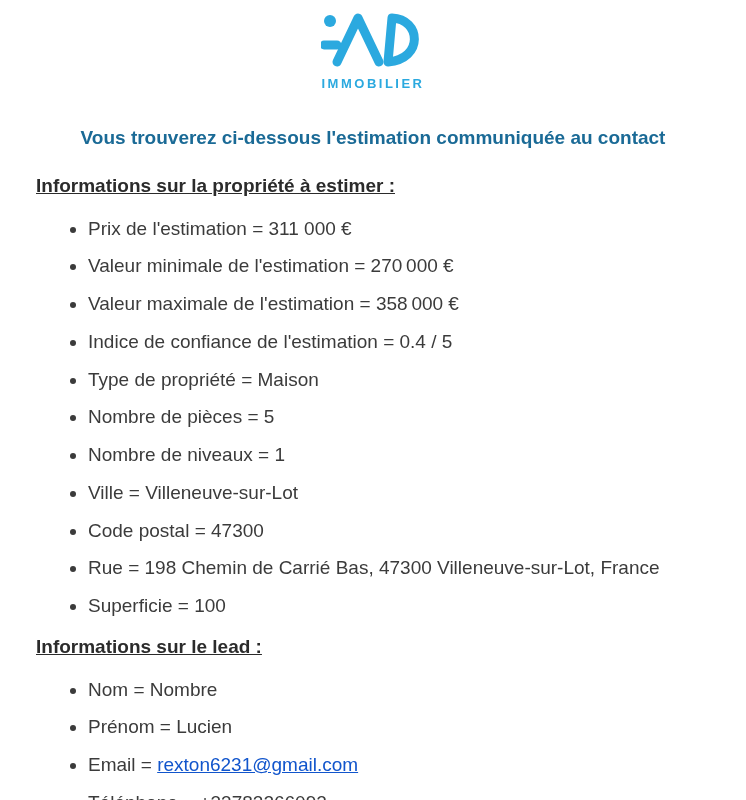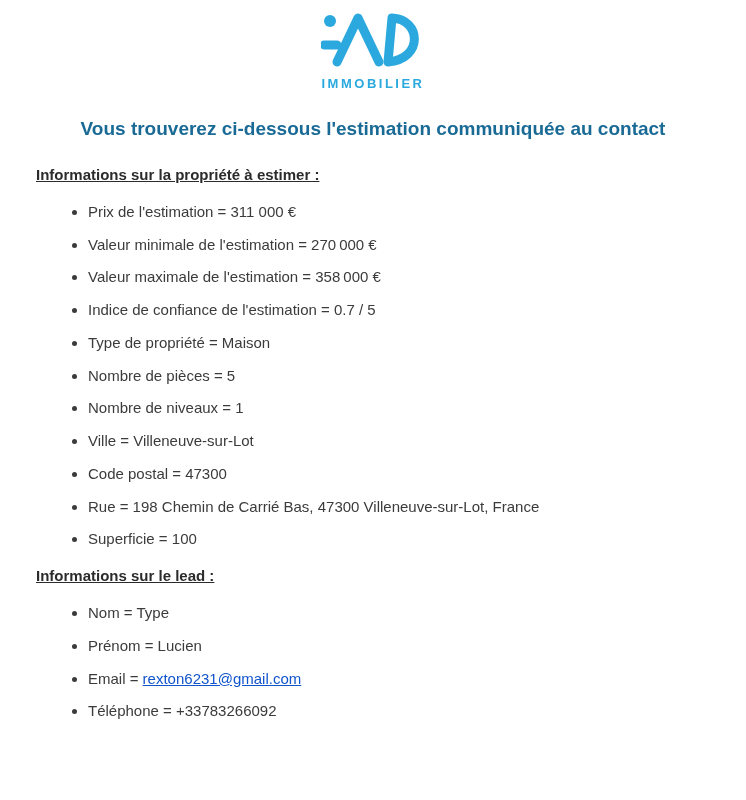--- a/index.html
+++ b/index.html
@@ -29,49 +29,49 @@
     font-size: 13px;
     letter-spacing: 2.5px;
     margin-top: 4px;
     text-align: center;
   }
   h1.title {
     text-align: center;
     color: var(--heading-blue, #1A6A96);
     font-size: 19px;
     font-weight: 700;
-    margin: 27px 20px 0;
+    margin: 36px 20px 0;
     line-height: 1.2;
   }
   .subtitle {
     text-align: center;
     color: var(--heading-blue, #1A6A96);
     font-size: 15px;
     line-height: 1.35;
     max-width: 620px;
     margin: 5px auto 0;
   }
   h2.section-heading {
-    font-size: 15px;
+    font-size: 19px;
     font-weight: 700;
     color: #2b2b2b;
     text-decoration: underline;
     margin: 25px 0 0 36px;
     line-height: 1.2;
   }
   h2.section-heading.lead {
     margin-top: 18px;
   }
   ul.kv-list {
     margin: 19px 0 0 0;
     padding-left: 88px;
     list-style: disc outside;
   }
   ul.kv-list li {
-    font-size: 15px;
+    font-size: 19px;
     color: #3b3b3b;
     margin: 0 9px 14px 0;
     line-height: 1.25;
   }
   ul.kv-list li a {
     color: var(--link-blue, #1155CC);
     text-decoration: underline;
   }
 </style>
 </head>
@@ -92,31 +92,31 @@
   </div>
 
   <h1 class="title">Vous trouverez ci-dessous l'estimation communiquée au contact</h1>
 
 
   <h2 class="section-heading">Informations sur la propriété à estimer :</h2>
   <ul class="kv-list">
       <li>Prix de l'estimation = 311 000 €</li>
       <li>Valeur minimale de l'estimation = 270 000 €</li>
       <li>Valeur maximale de l'estimation = 358 000 €</li>
-      <li>Indice de confiance de l'estimation = 0.7 / 5</li>
+      <li>Indice de confiance de l'estimation = 0.4 / 5</li>
       <li>Type de propriété = Maison</li>
       <li>Nombre de pièces = 5</li>
       <li>Nombre de niveaux = 1</li>
       <li>Ville = Villeneuve-sur-Lot</li>
       <li>Code postal = 47300</li>
       <li>Rue = 198 Chemin de Carrié Bas, 47300 Villeneuve-sur-Lot, France</li>
       <li>Superficie = 100</li>
     </ul>
 
   <h2 class="section-heading lead">Informations sur le lead :</h2>
   <ul class="kv-list">
-      <li>Nom = Type</li>
+      <li>Nom = Nombre</li>
       <li>Prénom = Lucien</li>
       <li>Email = <a href="#">rexton6231@gmail.com</a></li>
       <li>Téléphone = +33783266092</li>
     </ul>
 
 </div>
 
 </body></html>

